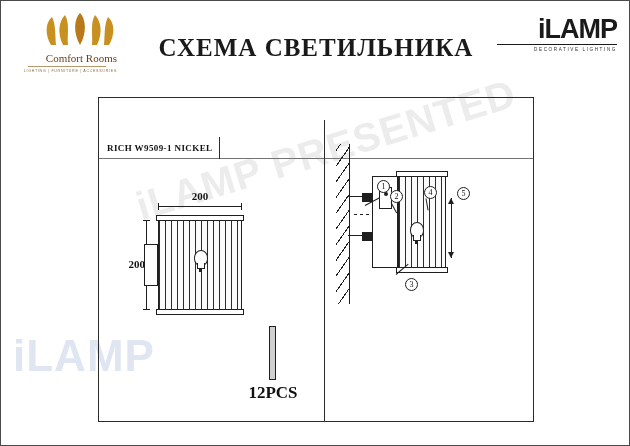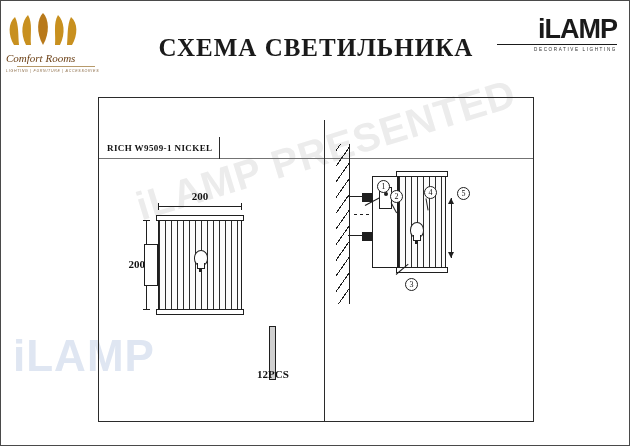--- a/index.html
+++ b/index.html
@@ -34,23 +34,22 @@
     color:#ececec;
   }
   .wm-blue{
     left:12px;top:330px;
     font-size:44px;
     color:#dfe6f2;
     white-space:nowrap;
   }
   
   .logo-left{
-    position:absolute;left:5px;top:12px;width:100px;height:72px;
-    text-align:left;
-    font-style:italic;
+    position:absolute;left:16px;top:12px;width:100px;height:72px;
+    text-align:right;
   }
   .logo-left .crown{
     display:block;margin:0 auto;
   }
   .logo-left .cr-name{
     font-family:"Liberation Serif", serif;
     font-size:11px;color:#6b3f14;margin-top:1px;letter-spacing:0px;
   }
   .logo-left .cr-sub{
     font-size:3.6px;color:#8a6a45;letter-spacing:.7px;margin-top:2px;
@@ -165,22 +164,22 @@
   .dim-left-label{
     position:absolute;left:10px;top:160px;width:36px;text-align:right;
     font-family:"Liberation Serif", serif;font-weight:bold;font-size:11px;color:#111;
   }
   
   .crystal{
     position:absolute;left:170px;top:228px;width:7px;height:54px;
     border:1px solid #1f1f1f;background:#cfcfcf;box-sizing:border-box;
   }
   .pcs-label{
-    position:absolute;left:148px;top:270px;width:52px;text-align:center;
-    font-family:"Liberation Serif", serif;font-weight:bold;font-size:11px;color:#111;
+    position:absolute;left:148px;top:285px;width:52px;text-align:center;
+    font-family:"Liberation Serif", serif;font-weight:bold;font-size:17px;color:#111;
   }
   
   .wall{
     position:absolute;left:237px;top:46px;width:14px;height:160px;
   }
   .wall .wline{
     position:absolute;left:13px;top:0;width:1px;height:160px;background:#1f1f1f;
   }
   .hatch{
     position:absolute;left:0;top:0;width:14px;height:160px;

